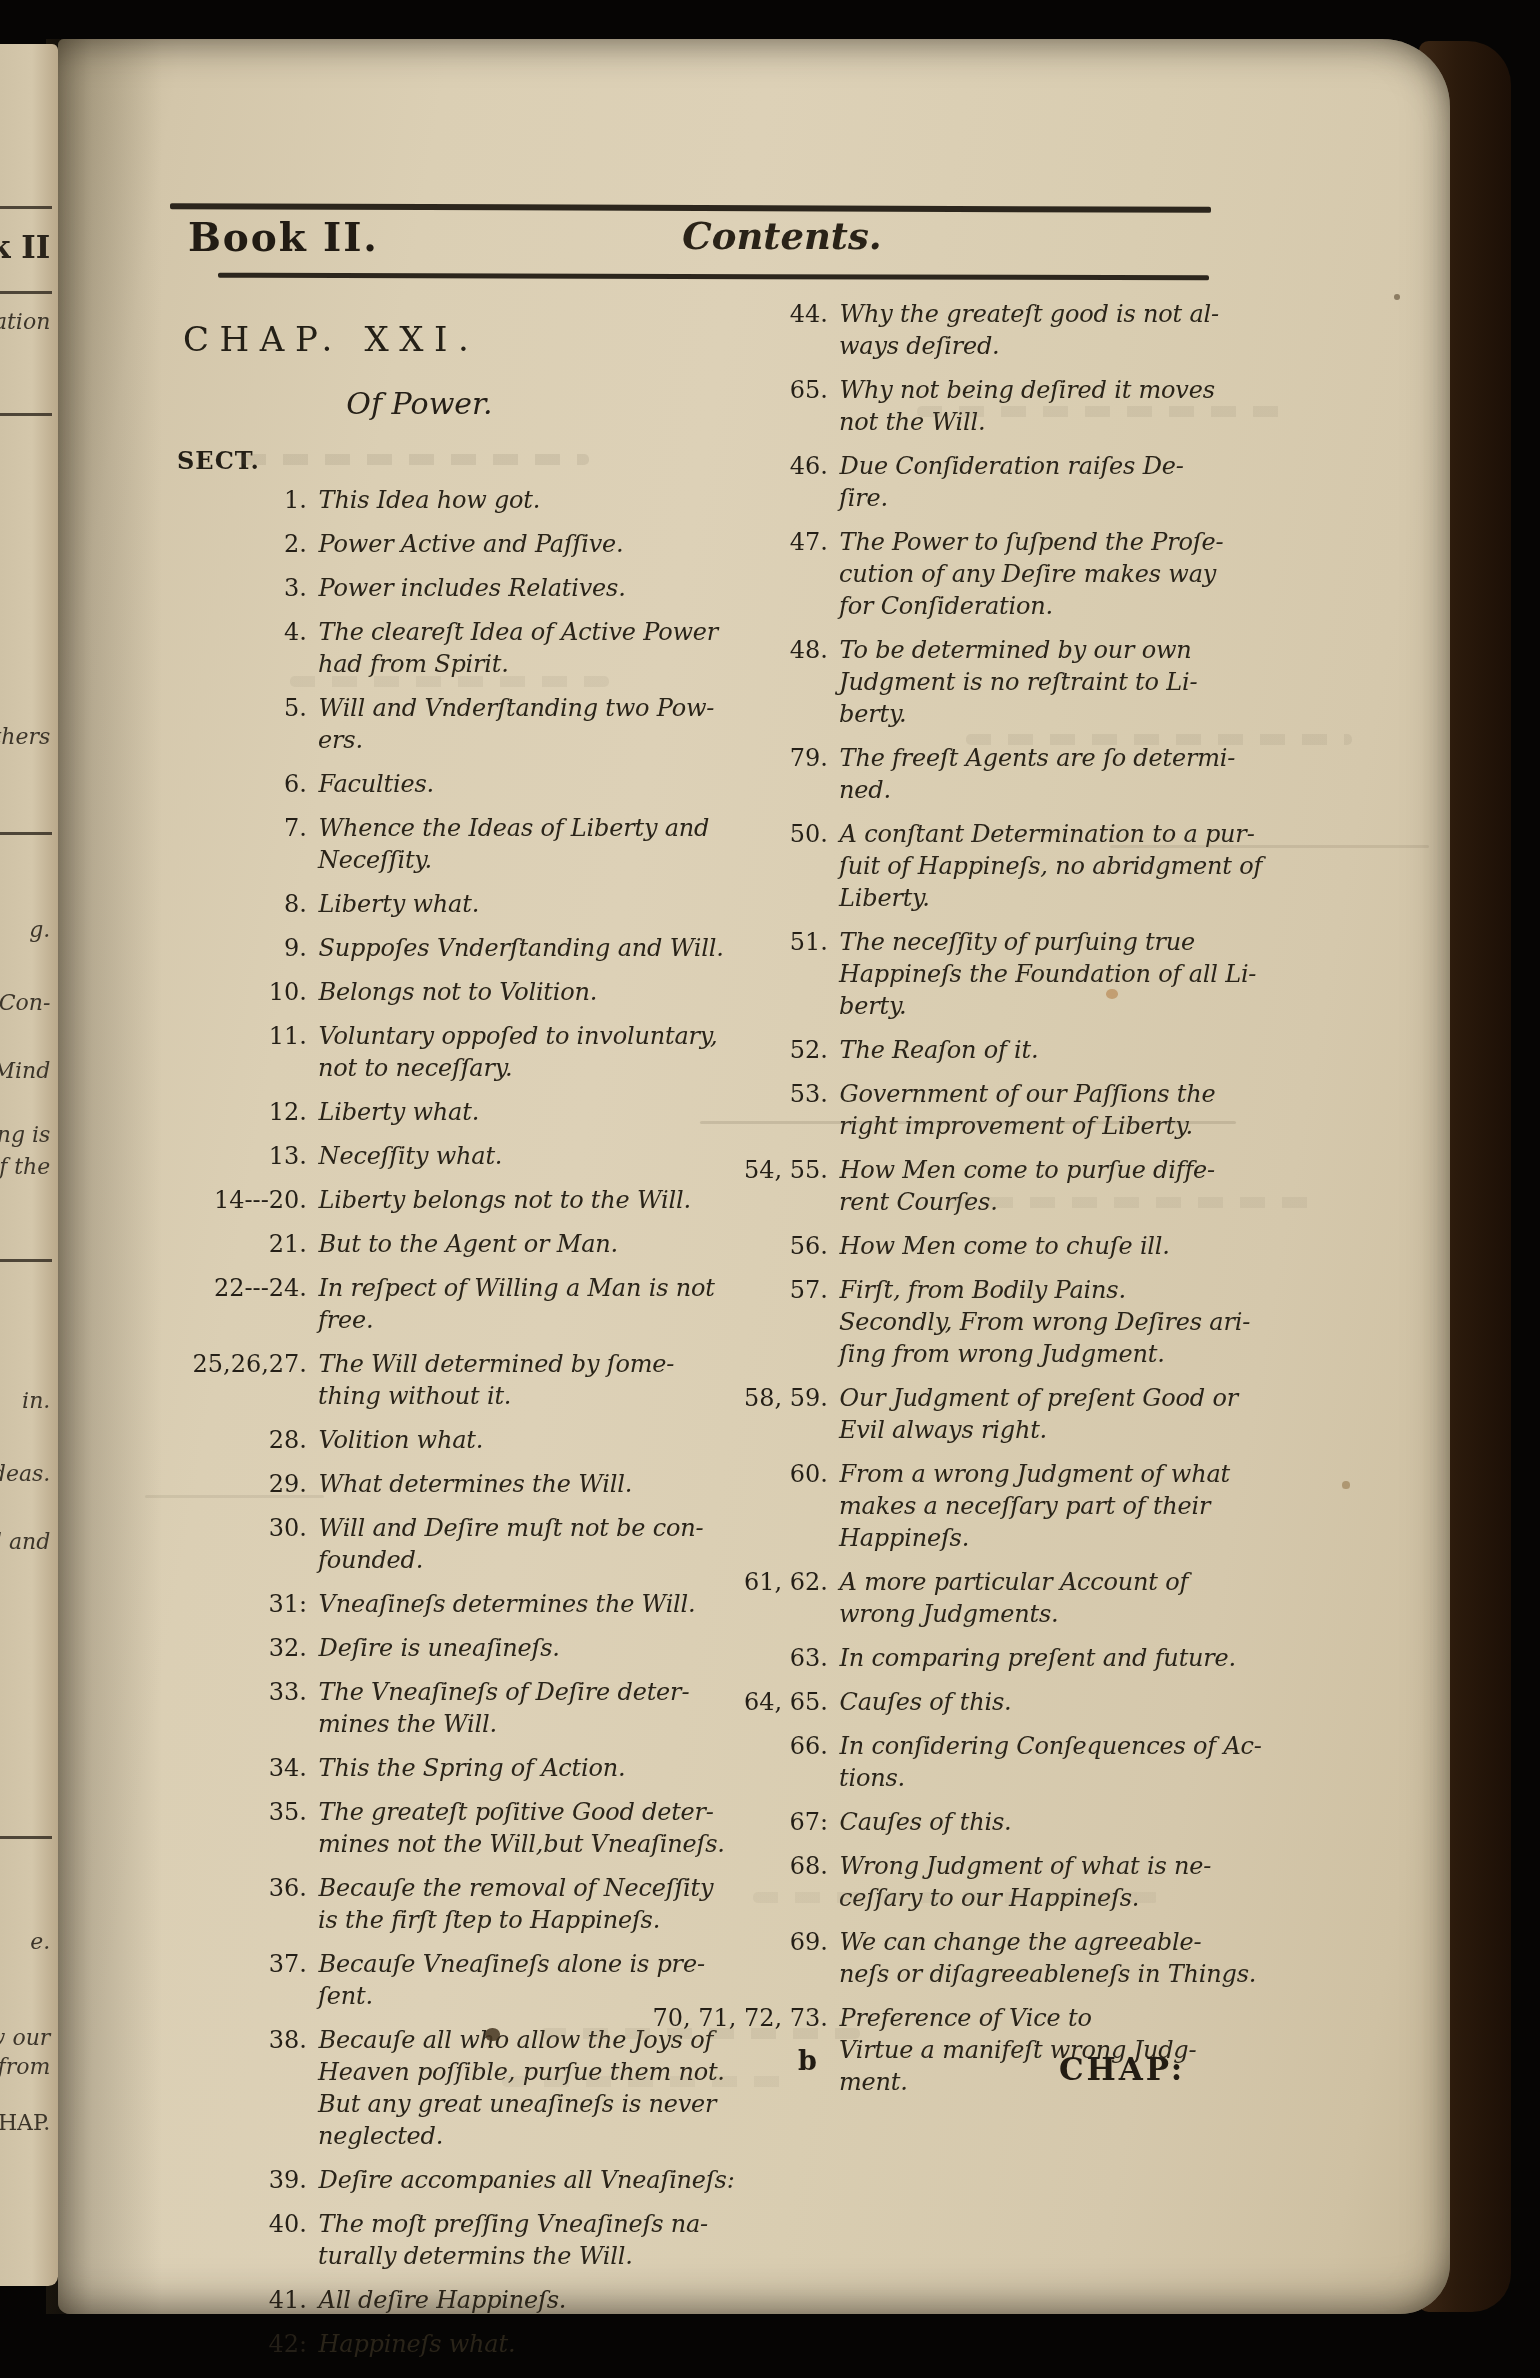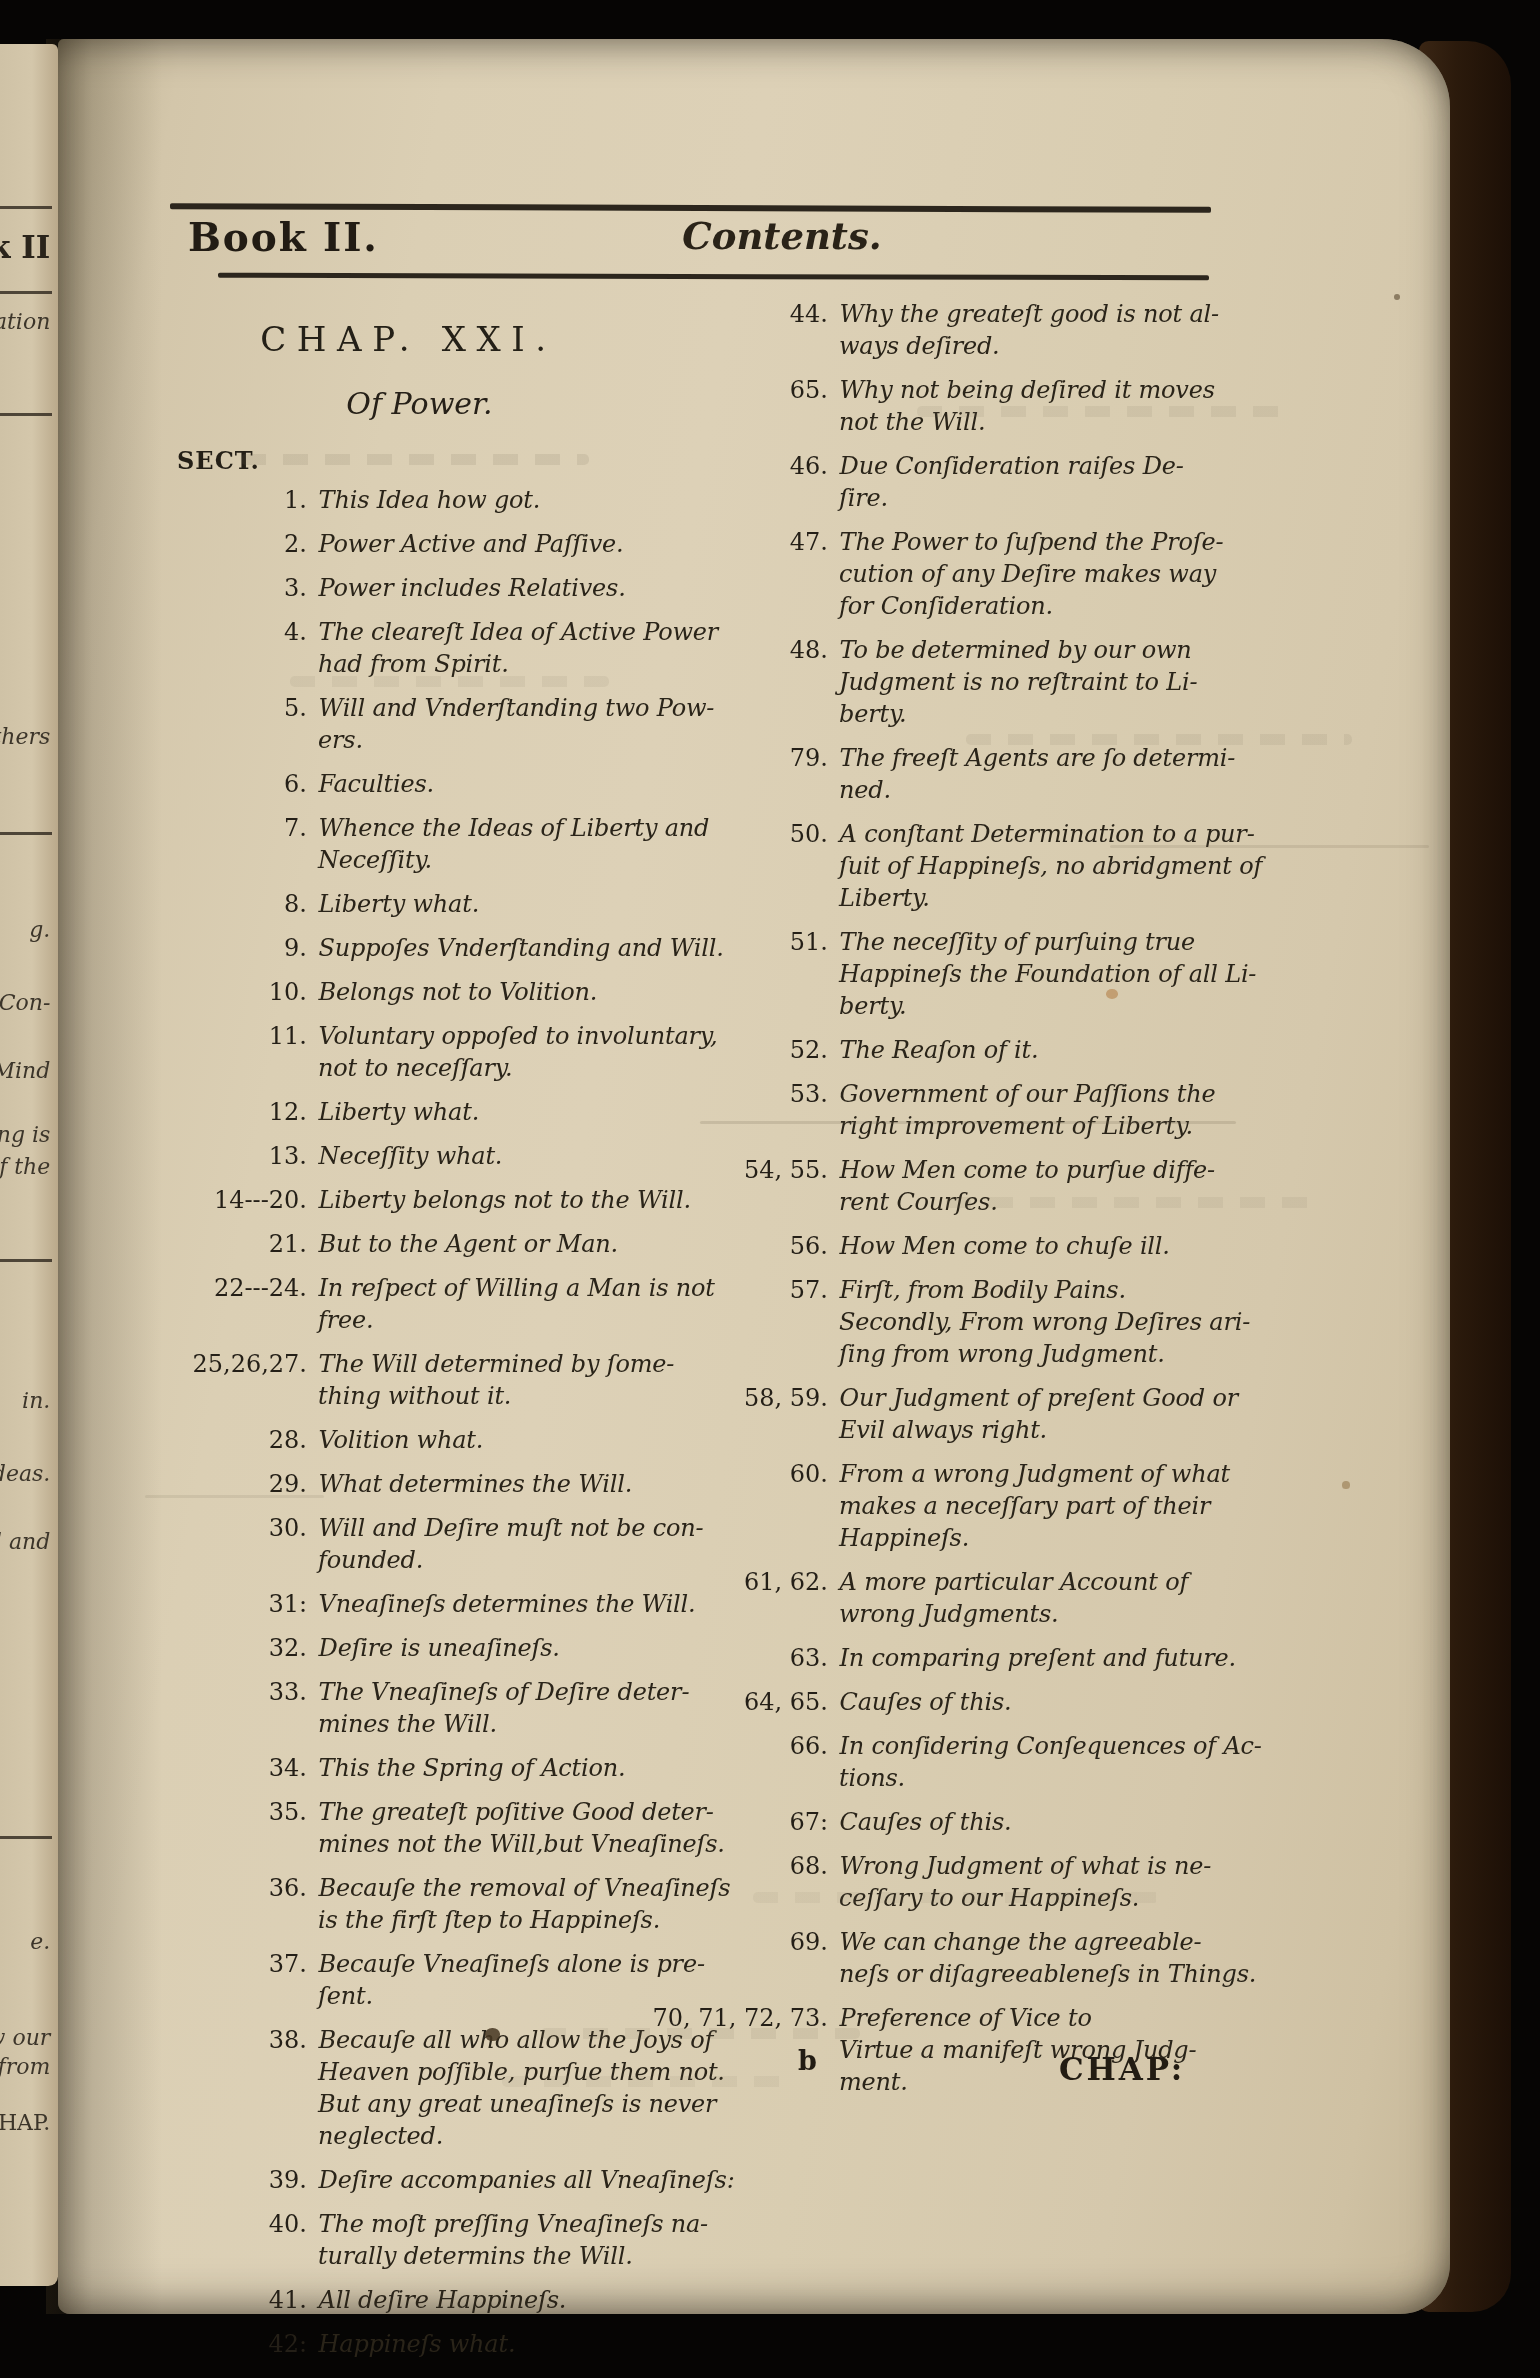--- a/index.html
+++ b/index.html
@@ -21,21 +21,21 @@
         background:linear-gradient(100deg,#bdb092 0%,#d3c6aa 7%,#dbcfb4 22%,#ddd1b7 40%,#d9cdb1 62%,#d5c8ac 80%,#cfc1a3 93%,#c5b697 100%);
         border-radius:5.8px 68px 50px 11.6px;
         box-shadow:inset 0 23px 39px -21px rgba(30,24,14,.55), inset 0 -29px 44px -25px rgba(30,24,14,.6), inset -25px 0 46px -29px rgba(30,24,14,.5);}
   .gutter{position:absolute;left:46px;top:39px;width:116px;height:2275px;
         background:linear-gradient(90deg,rgba(44,36,22,.5) 0%,rgba(44,36,22,.18) 40%,rgba(44,36,22,0) 100%);}
   
   .rule{position:absolute;background:#2c261d;border-radius:1.9px;}
   
   .bookii{position:absolute;left:188px;top:214px;font-size:39px;font-weight:bold;letter-spacing:1.9px;color:#221c14;}
   .contents{position:absolute;left:637px;top:214px;width:290px;text-align:center;font-size:37px;font-style:italic;font-weight:bold;color:#2a2318;}
-  .chap-head{position:absolute;left:177px;top:319px;width:463px;text-align:center;
+  .chap-head{position:absolute;left:183px;top:319px;width:463px;
              font-size:34px;letter-spacing:10.6px;color:#242017;}
   .chap-title{position:absolute;left:188px;top:386px;width:463px;text-align:center;
              font-size:30px;font-style:italic;}
   .sect{position:absolute;left:177px;top:446px;font-size:24px;font-weight:bold;letter-spacing:1px;color:#241f16;}
   
   .col{position:absolute;font-size:24px;line-height:32px;font-style:italic;letter-spacing:-0.2px;}
   .col-left{left:177px;top:472px;width:521px;}
   .col-right{left:698px;top:286px;width:541px;}
   .entry{margin:12px;padding-left:129px;text-indent:-129px;white-space:pre;}
   .num{display:inline-block;min-width:118px;margin-right:11.6px;text-align:right;
@@ -124,21 +124,21 @@
       <p class="entry"><span class="num">29.</span><span class="txt">What determines the Will.</span></p>
       <p class="entry"><span class="num">30.</span><span class="txt">Will and Deſire muſt not be con-
 founded.</span></p>
       <p class="entry"><span class="num">31:</span><span class="txt">Vneaſineſs determines the Will.</span></p>
       <p class="entry"><span class="num">32.</span><span class="txt">Deſire is uneaſineſs.</span></p>
       <p class="entry"><span class="num">33.</span><span class="txt">The Vneaſineſs of Deſire deter-
 mines the Will.</span></p>
       <p class="entry"><span class="num">34.</span><span class="txt">This the Spring of Action.</span></p>
       <p class="entry"><span class="num">35.</span><span class="txt">The greateſt poſitive Good deter-
 mines not the Will,but Vneaſineſs.</span></p>
-      <p class="entry"><span class="num">36.</span><span class="txt">Becauſe the removal of Vneaſineſs
+      <p class="entry"><span class="num">36.</span><span class="txt">Becauſe the removal of Neceſſity
 is the firſt ſtep to Happineſs.</span></p>
       <p class="entry"><span class="num">37.</span><span class="txt">Becauſe Vneaſineſs alone is pre-
 ſent.</span></p>
       <p class="entry"><span class="num">38.</span><span class="txt">Becauſe all who allow the Joys of
 Heaven poſſible, purſue them not.
 But any great uneaſineſs is never
 neglected.</span></p>
       <p class="entry"><span class="num">39.</span><span class="txt">Deſire accompanies all Vneaſineſs:</span></p>
       <p class="entry"><span class="num">40.</span><span class="txt">The moſt preſſing Vneaſineſs na-
 turally determins the Will.</span></p>

